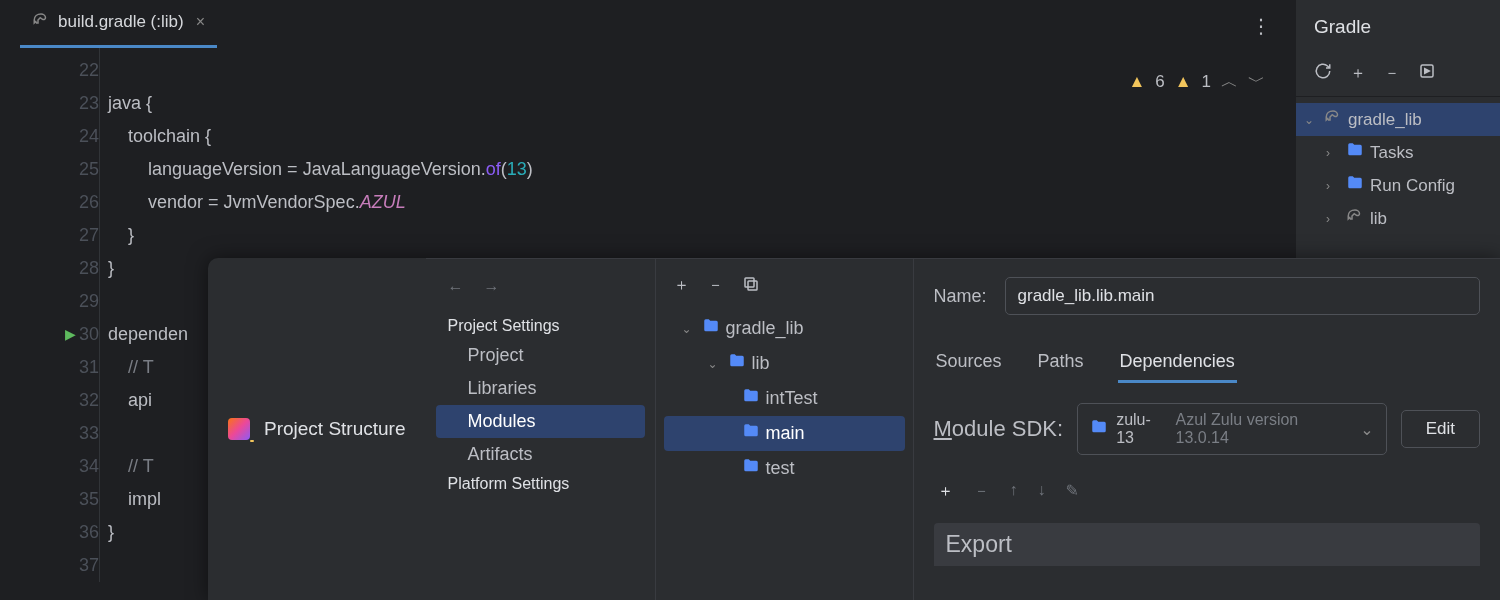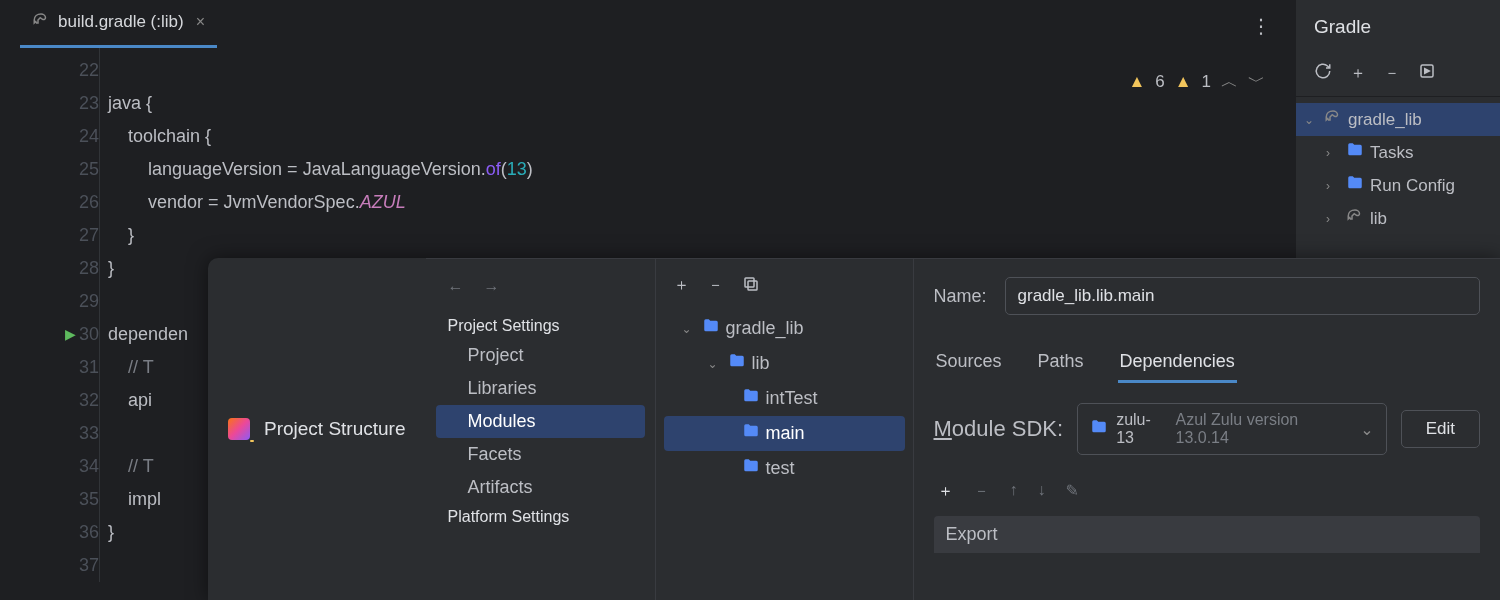--- a/index.html
+++ b/index.html
@@ -60,21 +60,21 @@
 .tab-item{padding:8px 2px;font-size:18px;color:#bcbec4;cursor:pointer}
 .tab-item.active{border-bottom:3px solid #4a88c7;color:#dfe1e5}
 .sdk-row{display:flex;align-items:center;gap:14px;margin-bottom:18px}
 .sdk-label{font-size:22px}
 .sdk-label u{text-decoration:underline}
 .dropdown{display:flex;align-items:center;gap:8px;background:#2b2d30;border:1px solid #4e5157;border-radius:5px;padding:7px 12px;flex:1;cursor:pointer}
 .dropdown .dim{color:#7a7e85}
 .edit-btn{border:1px solid #4e5157;border-radius:5px;padding:8px 24px;font-size:17px;color:#dfe1e5;background:transparent;cursor:pointer}
 .dep-toolbar{display:flex;gap:20px;padding:8px 4px;color:#6f737a}
 .dep-toolbar .en{color:#dfe1e5}
-.export-header{background:#393b40;padding:8px 12px;font-size:18px;border-radius:4px 4px 0 0;margin-top:6px}
+.export-header{background:#393b40;padding:8px 12px;font-size:23px;border-radius:4px 4px 0 0;margin-top:13px}
 svg{width:18px;height:18px}
 </style>
 </head>
 <body>
 
 <div class="editor-area">
   <div class="tab-bar">
     <div class="tab">
       <span class="elephant">
         <svg viewBox="0 0 24 24" fill="none" stroke="#888" stroke-width="2">
@@ -190,21 +190,20 @@
   <div class="dialog-body">
     <div class="settings-nav">
       <div class="nav-back-fwd">
         <span>←</span>
         <span>→</span>
       </div>
       <div class="nav-heading">Project Settings</div>
       <div class="nav-item">Project</div>
       <div class="nav-item">Libraries</div>
       <div class="nav-item sel">Modules</div>
-      <div class="nav-item">Facets</div>
       <div class="nav-item">Artifacts</div>
       <div class="nav-heading">Platform Settings</div>
     </div>
 
     <div class="module-tree">
       <div class="mt-toolbar">
         <span>＋</span>
         <span>－</span>
         <span><svg viewBox="0 0 24 24" fill="none" stroke="currentColor" stroke-width="2">
               <rect x="8" y="8" width="12" height="12" rx="1"></rect>

